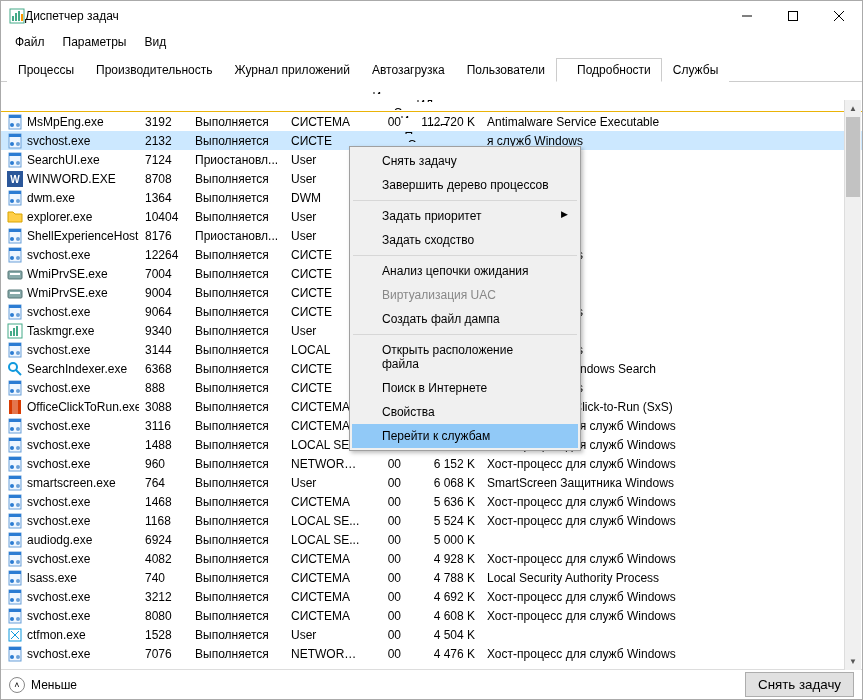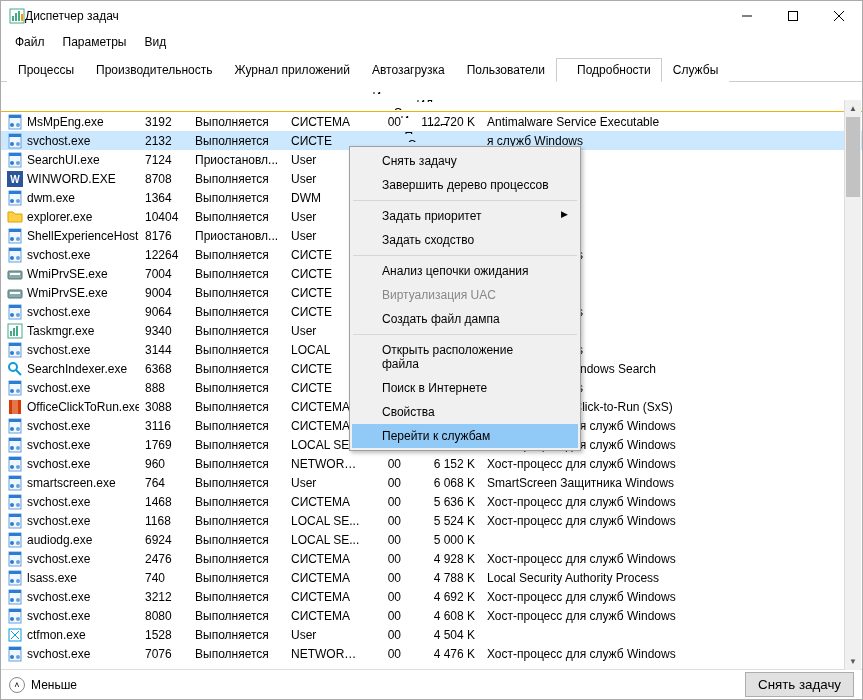--- a/index.html
+++ b/index.html
@@ -559,21 +559,21 @@
               <span class="name-cell">
                 <svg class="proc-icon" viewBox="0 0 16 16">
                   <rect x="2" y="1" width="12" height="14" fill="#eef6ff" stroke="#6aa0d8"></rect>
                   <rect x="2" y="1" width="12" height="3" fill="#2b7cd3"></rect>
                   <circle cx="5" cy="11" r="2" fill="#2b7cd3"></circle>
                   <circle cx="11" cy="11" r="2" fill="#6aa0d8"></circle>
                 </svg>
                 <span>svchost.exe</span>
               </span>
             </div>
-            <div class="td col-pid">1769</div>
+            <div class="td col-pid">1488</div>
             <div class="td col-state">Выполняется</div>
             <div class="td col-user">LOCAL SE...</div>
             <div class="td col-cpu right">00</div>
             <div class="td col-mem right">7 428 K</div>
             <div class="td col-desc">Хост-процесс для служб Windows</div>
           </div>
           <div class="row">
             <div class="td col-name">
               <span class="name-cell">
                 <svg class="proc-icon" viewBox="0 0 16 16">
@@ -672,21 +672,21 @@
               <span class="name-cell">
                 <svg class="proc-icon" viewBox="0 0 16 16">
                   <rect x="2" y="1" width="12" height="14" fill="#eef6ff" stroke="#6aa0d8"></rect>
                   <rect x="2" y="1" width="12" height="3" fill="#2b7cd3"></rect>
                   <circle cx="5" cy="11" r="2" fill="#2b7cd3"></circle>
                   <circle cx="11" cy="11" r="2" fill="#6aa0d8"></circle>
                 </svg>
                 <span>svchost.exe</span>
               </span>
             </div>
-            <div class="td col-pid">2476</div>
+            <div class="td col-pid">4082</div>
             <div class="td col-state">Выполняется</div>
             <div class="td col-user">СИСТЕМА</div>
             <div class="td col-cpu right">00</div>
             <div class="td col-mem right">4 928 K</div>
             <div class="td col-desc">Хост-процесс для служб Windows</div>
           </div>
           <div class="row">
             <div class="td col-name">
               <span class="name-cell">
                 <svg class="proc-icon" viewBox="0 0 16 16">

